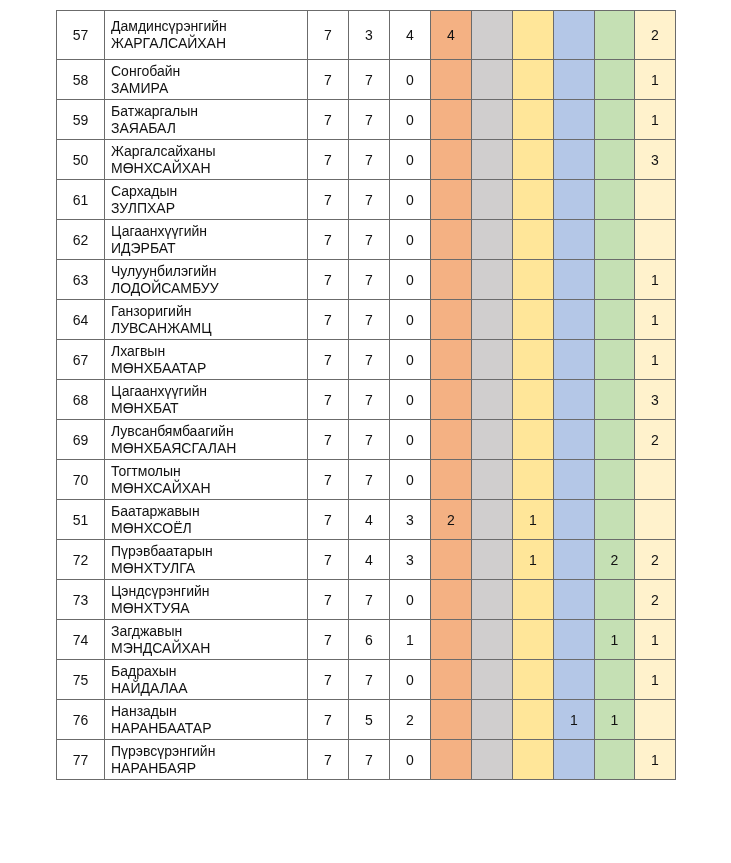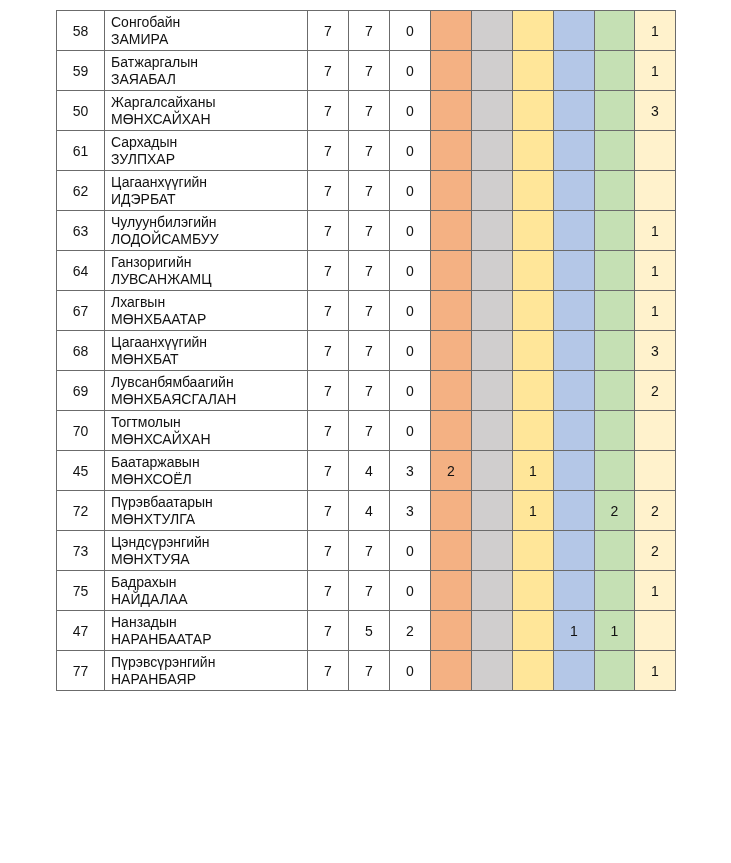--- a/index.html
+++ b/index.html
@@ -34,20 +34,36 @@
       <col style="width:41px">
       <col style="width:41px">
     <col style="width:41px">
       <col style="width:41px">
       <col style="width:41px">
     <col style="width:41px">
       <col style="width:40px">
       <col style="width:41px">
   </colgroup>
   <tbody id="tbody">
+      <tr class="first">
+        <td class="num">57</td>
+        <td class="name">
+          <span>Дамдинсүрэнгийн</span>
+          <span>ЖАРГАЛСАЙХАН</span>
+        </td>
+        <td class="v">7</td>
+        <td class="v">3</td>
+        <td class="v">4</td>
+        <td class="v c1">4</td>
+        <td class="v c2"></td>
+        <td class="v c3"></td>
+        <td class="v c4"></td>
+        <td class="v c5"></td>
+        <td class="v c6">2</td>
+      </tr>
       <tr>
         <td class="num">58</td>
         <td class="name">
           <span>Сонгобайн</span>
           <span>ЗАМИРА</span>
         </td>
         <td class="v">7</td>
         <td class="v">7</td>
         <td class="v">0</td>
         <td class="v c1"></td>
@@ -211,21 +227,21 @@
         <td class="v">7</td>
         <td class="v">0</td>
         <td class="v c1"></td>
         <td class="v c2"></td>
         <td class="v c3"></td>
         <td class="v c4"></td>
         <td class="v c5"></td>
         <td class="v c6"></td>
       </tr>
       <tr>
-        <td class="num">45</td>
+        <td class="num">51</td>
         <td class="name">
           <span>Баатаржавын</span>
           <span>МӨНХСОЁЛ</span>
         </td>
         <td class="v">7</td>
         <td class="v">4</td>
         <td class="v">3</td>
         <td class="v c1">2</td>
         <td class="v c2"></td>
         <td class="v c3">1</td>
@@ -259,37 +275,53 @@
         <td class="v">7</td>
         <td class="v">0</td>
         <td class="v c1"></td>
         <td class="v c2"></td>
         <td class="v c3"></td>
         <td class="v c4"></td>
         <td class="v c5"></td>
         <td class="v c6">2</td>
       </tr>
       <tr>
+        <td class="num">74</td>
+        <td class="name">
+          <span>Загджавын</span>
+          <span>МЭНДСАЙХАН</span>
+        </td>
+        <td class="v">7</td>
+        <td class="v">6</td>
+        <td class="v">1</td>
+        <td class="v c1"></td>
+        <td class="v c2"></td>
+        <td class="v c3"></td>
+        <td class="v c4"></td>
+        <td class="v c5">1</td>
+        <td class="v c6">1</td>
+      </tr>
+      <tr>
         <td class="num">75</td>
         <td class="name">
           <span>Бадрахын</span>
           <span>НАЙДАЛАА</span>
         </td>
         <td class="v">7</td>
         <td class="v">7</td>
         <td class="v">0</td>
         <td class="v c1"></td>
         <td class="v c2"></td>
         <td class="v c3"></td>
         <td class="v c4"></td>
         <td class="v c5"></td>
         <td class="v c6">1</td>
       </tr>
       <tr>
-        <td class="num">47</td>
+        <td class="num">76</td>
         <td class="name">
           <span>Нанзадын</span>
           <span>НАРАНБААТАР</span>
         </td>
         <td class="v">7</td>
         <td class="v">5</td>
         <td class="v">2</td>
         <td class="v c1"></td>
         <td class="v c2"></td>
         <td class="v c3"></td>

